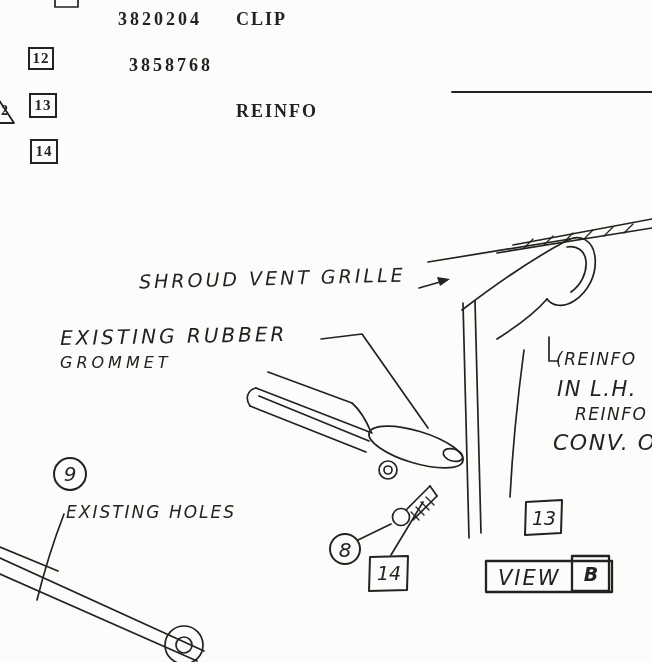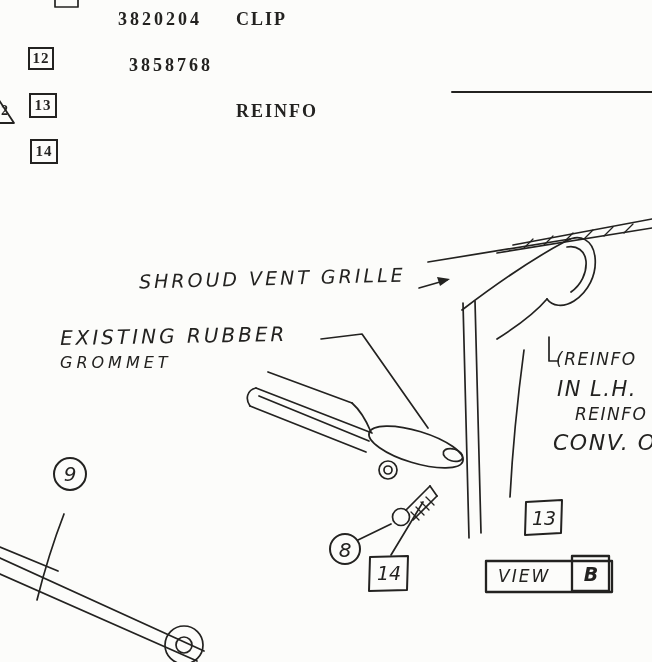--- a/index.html
+++ b/index.html
@@ -143,22 +143,23 @@
   <div class="abs hand" style="left:139px; top:267px; font-size:19px; letter-spacing:3px; transform:rotate(-1.5deg)">SHROUD VENT GRILLE</div>
 
   <div class="abs hand" style="left:60px; top:324px; font-size:20px; letter-spacing:3px; transform:rotate(-1deg)">EXISTING RUBBER</div>
   <div class="abs hand" style="left:60px; top:353px; font-size:16px; letter-spacing:4px">GROMMET</div>
 
   <div class="abs hand" style="left:556px; top:349px; font-size:17px; letter-spacing:1.5px">(REINFO</div>
   <div class="abs hand" style="left:557px; top:377px; font-size:21px; letter-spacing:1.5px">IN L.H.</div>
   <div class="abs hand" style="left:575px; top:404px; font-size:17px; letter-spacing:1.5px">REINFO</div>
   <div class="abs hand" style="left:553px; top:430px; font-size:22px; letter-spacing:1.5px">CONV. O</div>
 
+  <div class="abs hand" style="left:66px; top:502px; font-size:17px; letter-spacing:2px">EXISTING HOLES</div>
 
   <div class="abs hand" style="left:62px; top:462px; width:16px; text-align:center; font-size:20px">9</div>
   <div class="abs hand" style="left:338px; top:538px; width:14px; text-align:center; font-size:20px">8</div>
   <div class="abs hand" style="left:376px; top:562px; width:26px; text-align:center; font-size:19px">14</div>
   <div class="abs hand" style="left:532px; top:507px; width:24px; text-align:center; font-size:19px">13</div>
 
-  <div class="abs hand" style="left:498px; top:566px; font-size:17px; letter-spacing:2px">VIEW</div>
+  <div class="abs hand" style="left:498px; top:566px; font-size:21px; letter-spacing:2px">VIEW</div>
   <div class="abs hand" style="left:582px; top:563px; width:18px; text-align:center; font-size:19px; font-weight:700">B</div>
 
 </div>
 
 </body></html>

